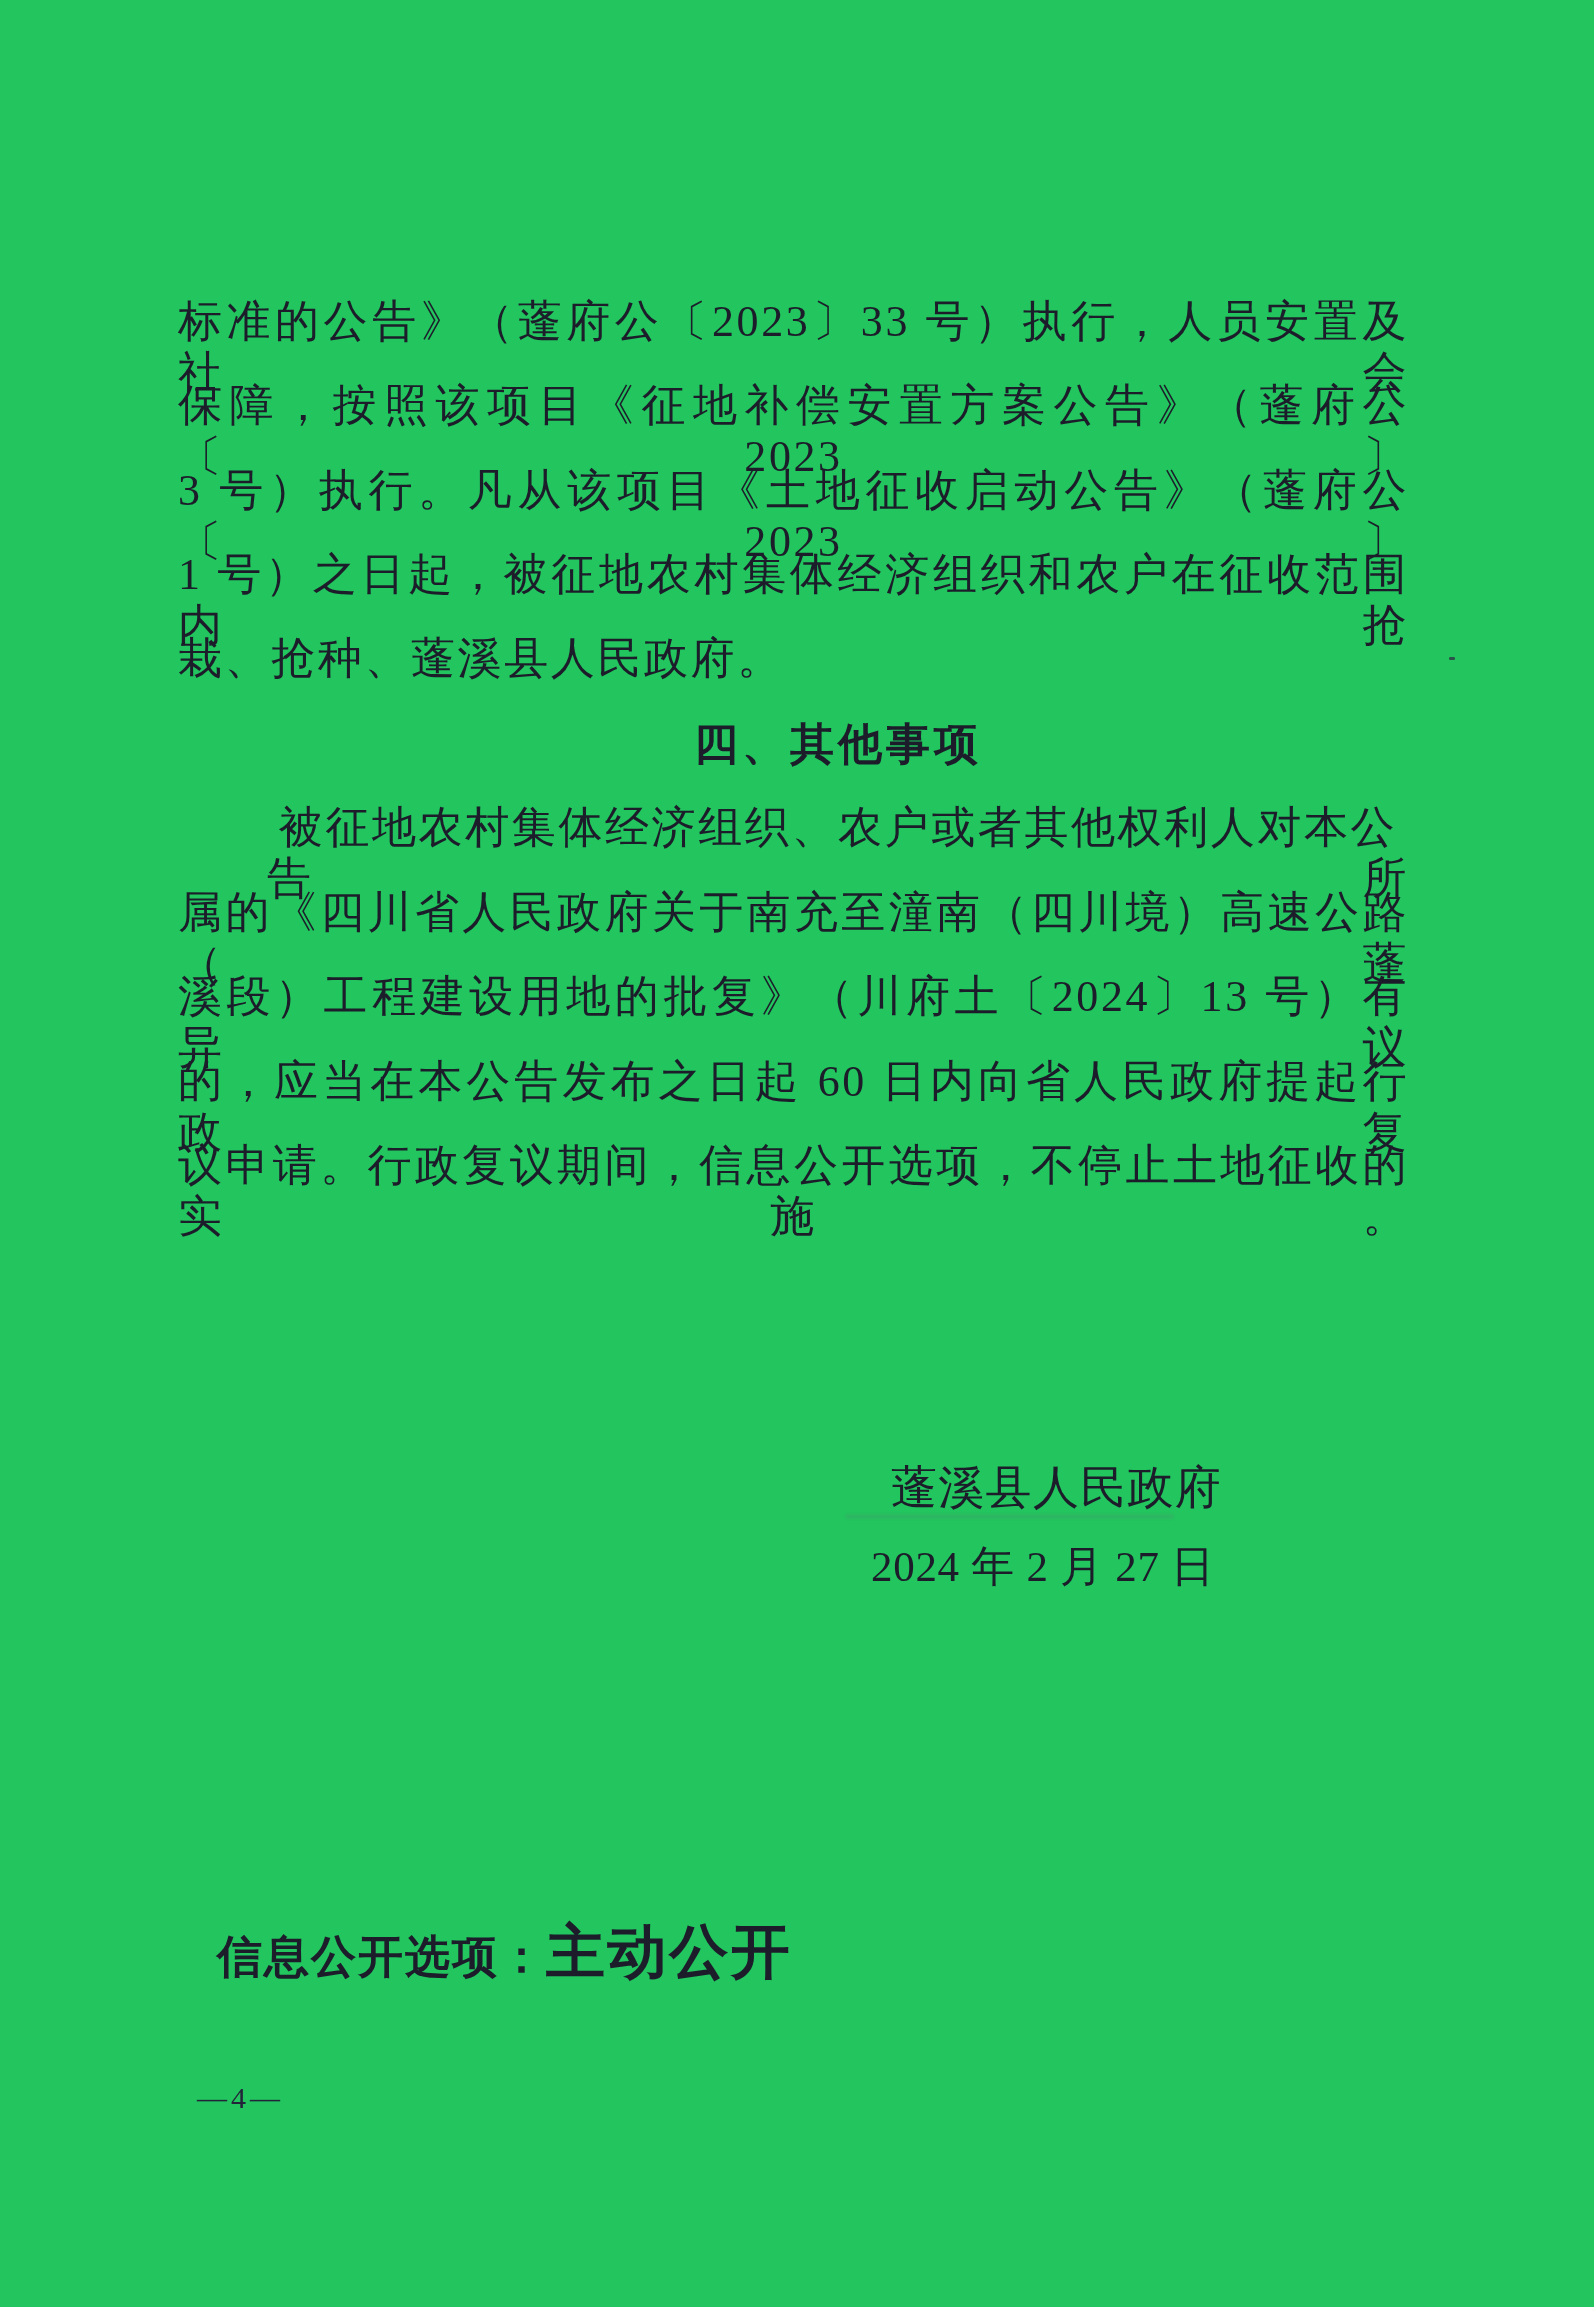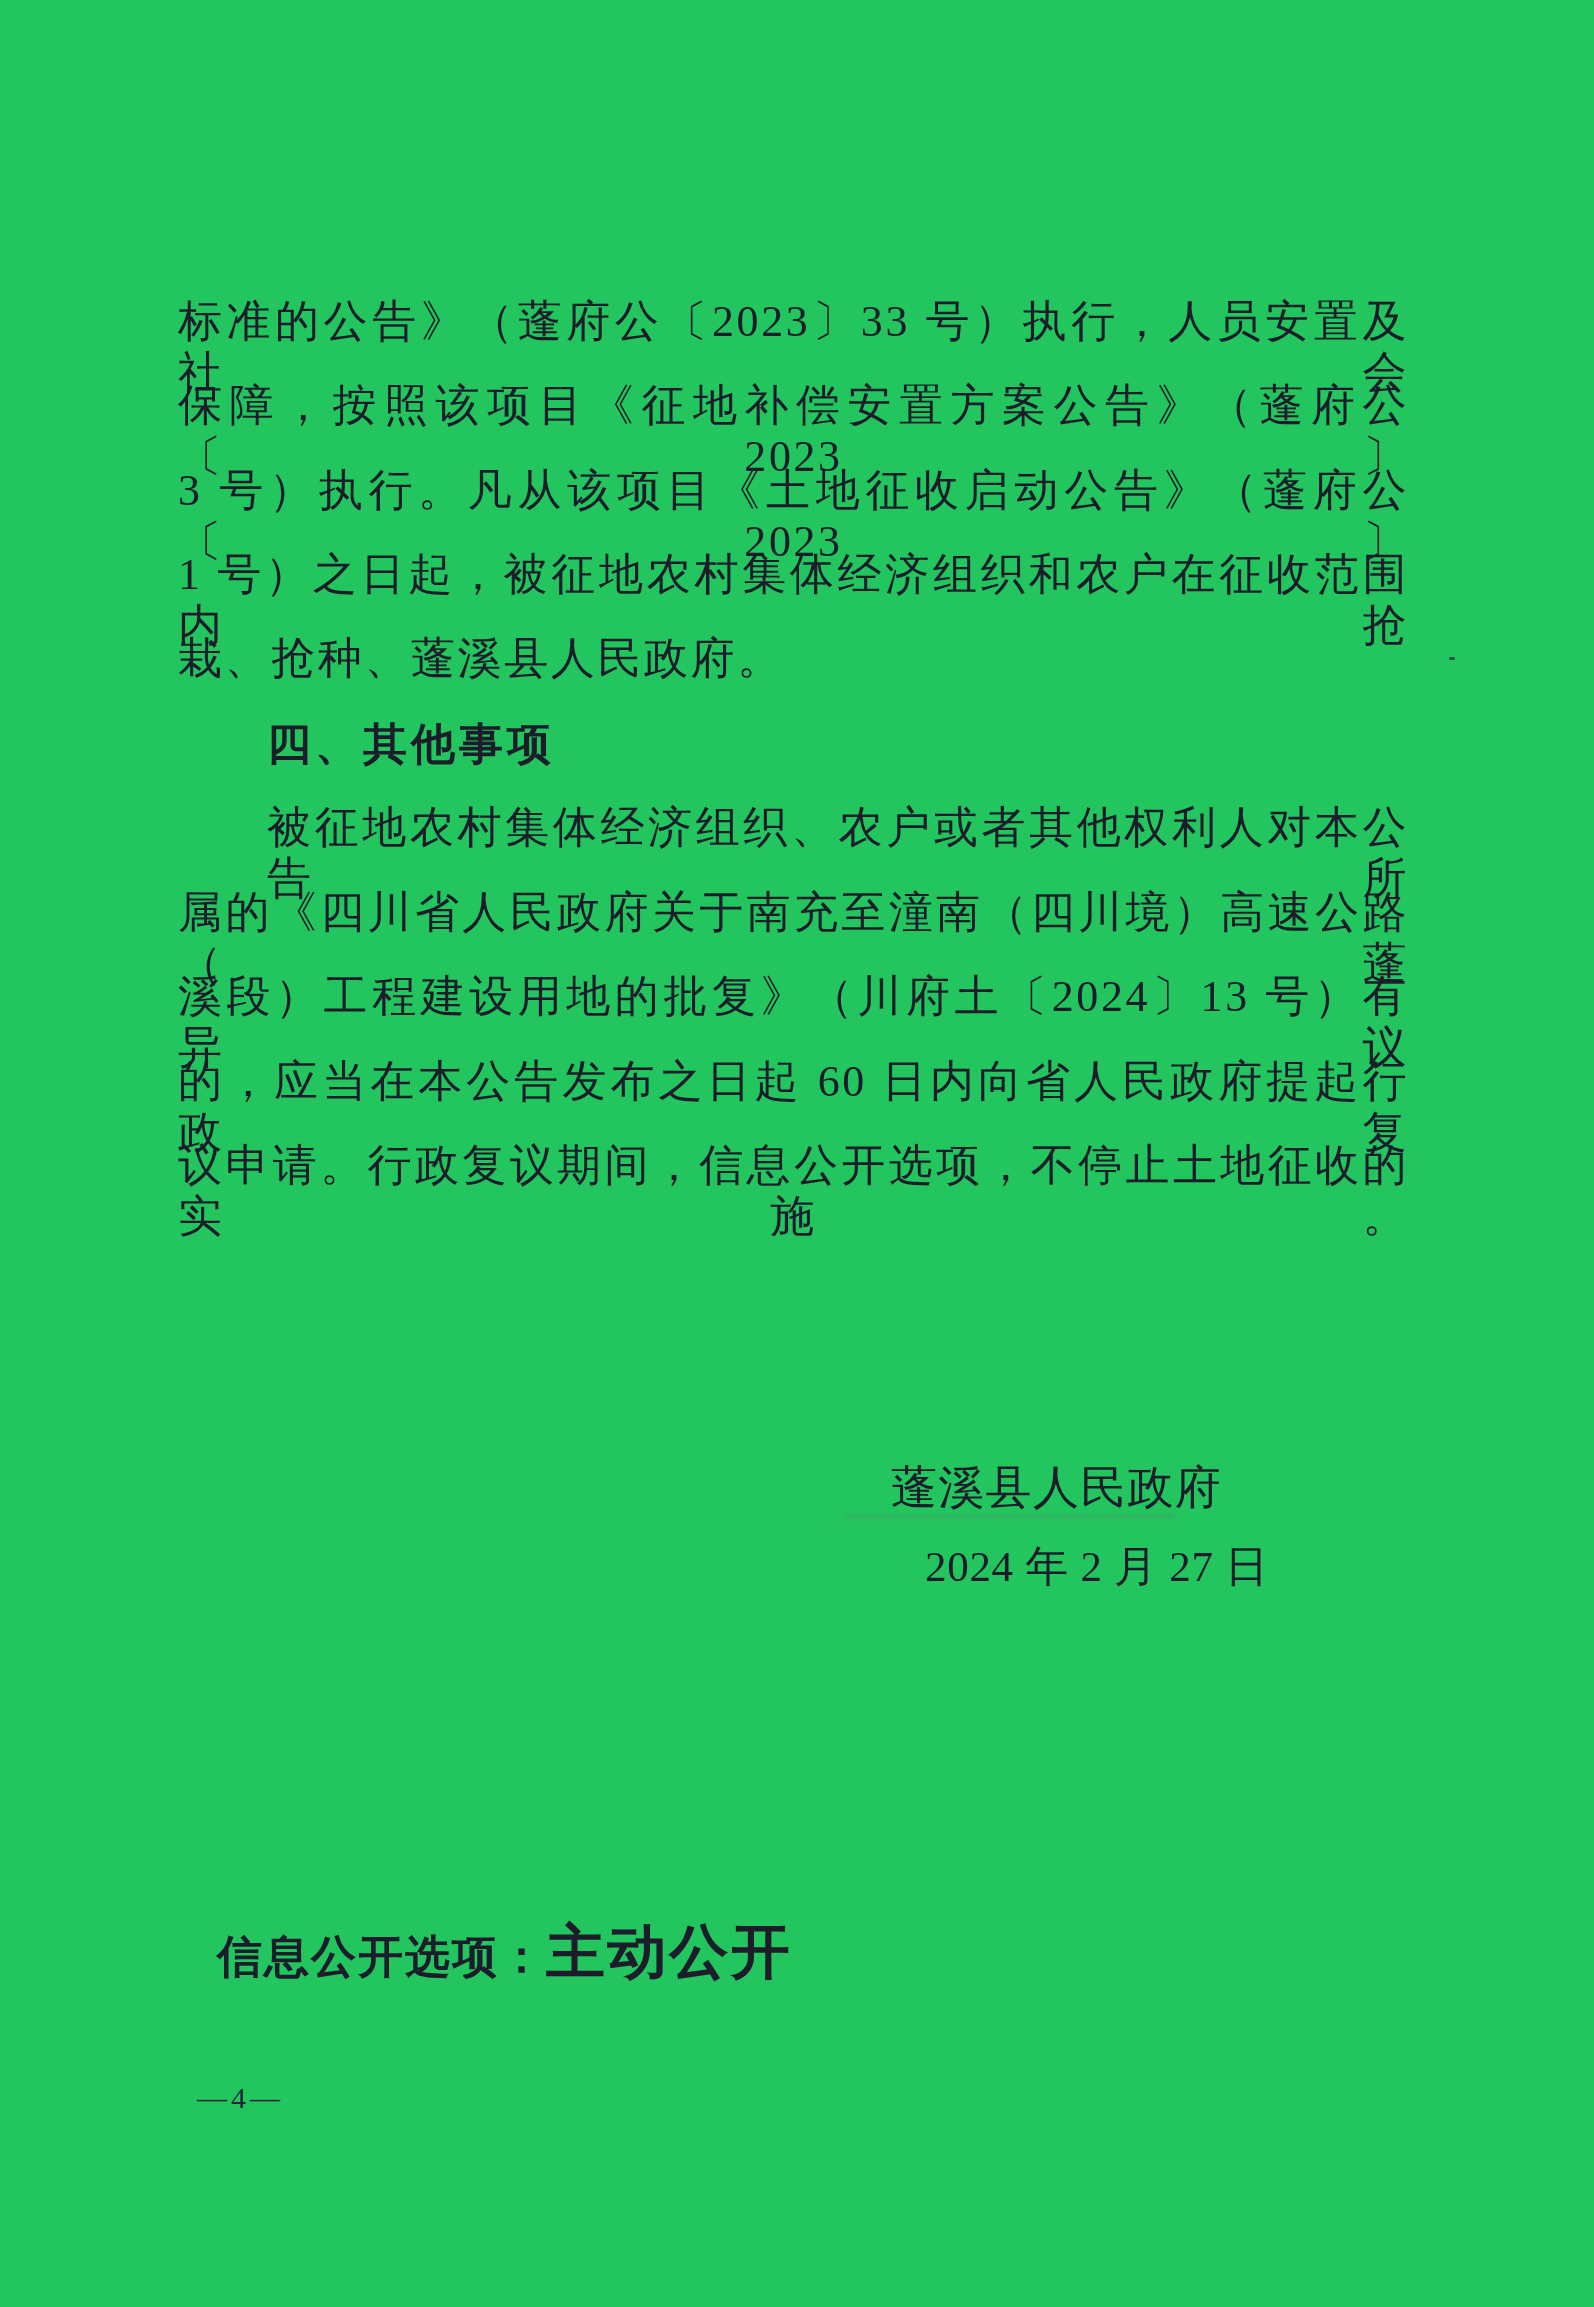--- a/index.html
+++ b/index.html
@@ -18,34 +18,34 @@
     font-size:44px;
     line-height:51px;
     letter-spacing:2.6px;
     white-space:normal;
   }
   .jst{
     text-align:justify;
     text-align-last:justify;
     text-justify:inter-character;
   }
-  .indent{padding-left:89px;width:1142px;}
+  .indent{padding-left:89px;width:1142px;text-align:center;}
   .heading{
     font-family:"DejaVu Sans","Liberation Sans",sans-serif;
     font-weight:700;
     letter-spacing:4px;
   }
   .sig-authority{
     position:absolute;
     left:891px;top:1463px;
     font-size:46px;line-height:49px;letter-spacing:1.3px;
   }
   .sig-date{
     position:absolute;
-    left:925px;top:1544px;
+    left:871px;top:1544px;
     font-size:43px;line-height:46px;letter-spacing:0.7px;
   }
   .disclosure{
     position:absolute;
     left:217px;top:1927px;
     font-size:45px;line-height:50px;
   }
   .disclosure .label{
     font-family:Liberation Mono, monospace;
     font-weight:700;

